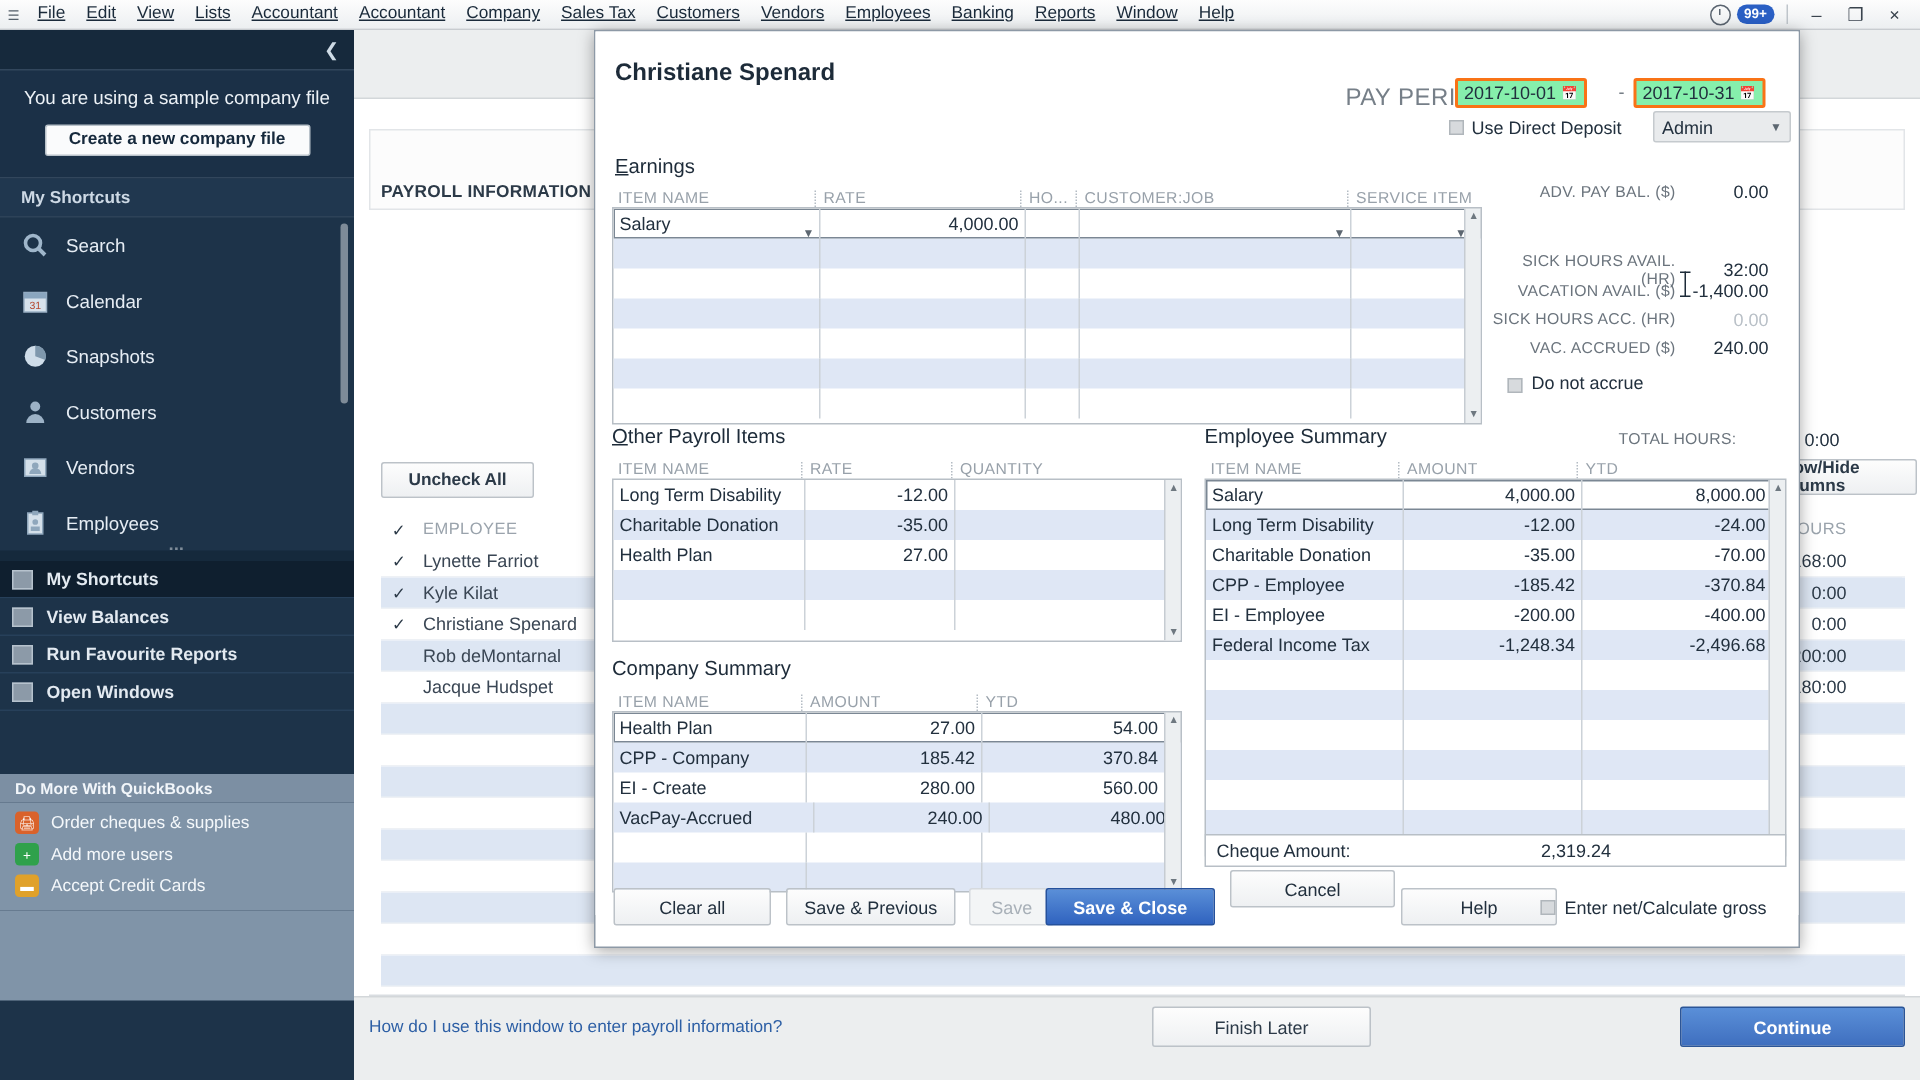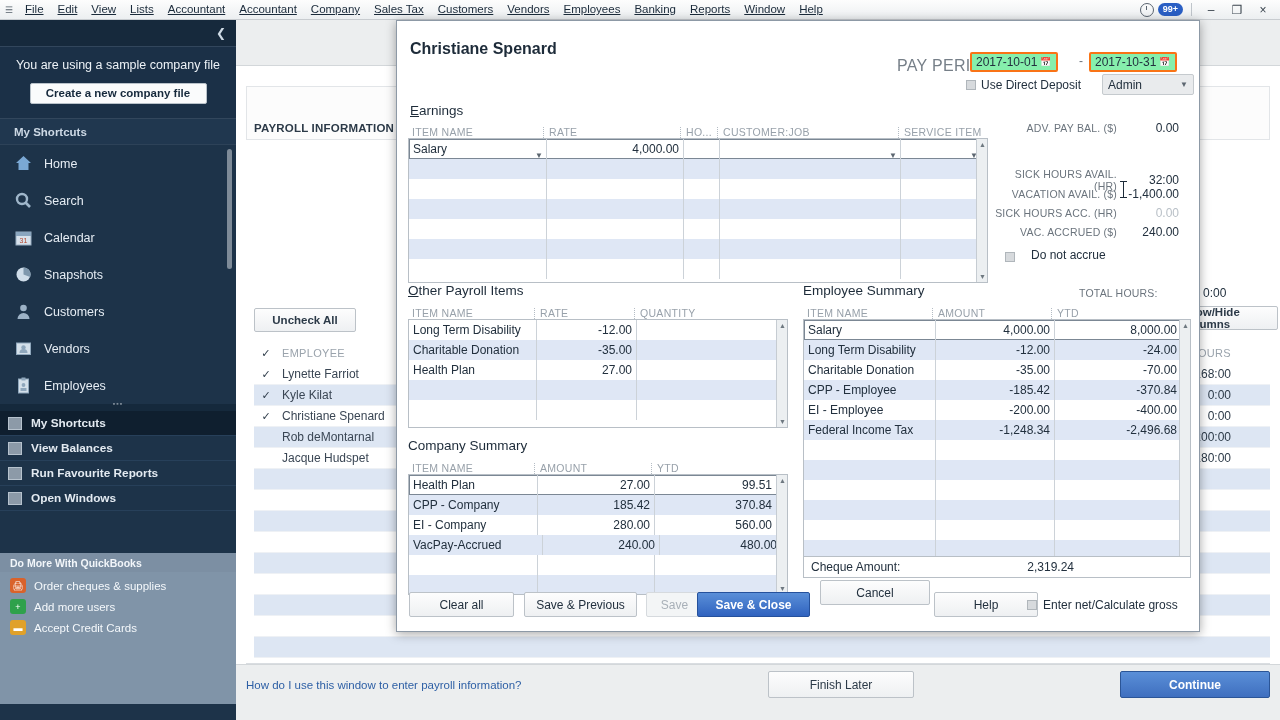--- a/index.html
+++ b/index.html
@@ -286,21 +286,21 @@
     position: absolute; display: flex; align-items: center;
     font-size: 10.5px; color: #6b747d; letter-spacing: .2px;
   }
   .stat-lbl { width: 124px; text-align: right; }
   .stat-val {
     width: 62px; text-align: right; font-size: 12px; color: #22303e; letter-spacing: 0;
   }
   .stat-val.dim { color: #b9c0c7; }
   .dna {
     position: absolute; left: 1004px; top: 228px;
-    display: flex; align-items: flex-end; gap: 16px;
+    display: flex; align-items: flex-end; gap: 6px;
     font-size: 12px; color: #22303e;
   }
   .total-hours {
     position: absolute; left: 682px; top: 266px;
     font-size: 10.5px; color: #6b747d; letter-spacing: .2px;
   }
   .total-hours-val {
     position: absolute; left: 806px; top: 265px;
     font-size: 12px; color: #22303e;
   }
@@ -377,28 +377,20 @@
       <span>❮</span>
     </div>
     <div class="sb-sample">
       <div class="sb-sample-text">You are using a sample company file</div>
       <div class="sb-create-btn">Create a new company file</div>
     </div>
     <div class="sb-section-title">My Shortcuts</div>
     <div class="sb-list">
       <div class="sb-scroll"></div>
 
-      <div class="sb-item">
-        <span class="sb-ico">
-          <svg width="19" height="19" viewBox="0 0 19 19">
-              <path d="M9.5 2 L2 9 L4.5 9 L4.5 16 L14.5 16 L14.5 9 L17 9 Z" fill="#7aa8d4"></path>
-            </svg>
-        </span>
-        <span>Home</span>
-      </div>
 
       <div class="sb-item">
         <span class="sb-ico">
           <svg width="19" height="19" viewBox="0 0 19 19">
               <circle cx="8" cy="8" r="5" fill="none" stroke="#9fb6ca" stroke-width="2.4"></circle>
               <line x1="11.5" y1="11.5" x2="16" y2="16" stroke="#9fb6ca" stroke-width="2.6"></line>
             </svg>
         </span>
         <span>Search</span>
       </div>
@@ -841,29 +833,29 @@
       <div class="grid" style="left:11px; top:437px; width:380px;">
         <div class="grid-head">
           <div class="gh" style="width:128px">ITEM NAME</div>
           <div class="gh sep" style="width:117px">AMOUNT</div>
           <div class="gh sep" style="width:133px">YTD</div>
         </div>
         <div class="grid-body" style="height:121px">
           <div class="grow sel">
             <div class="gc b" style="width:129px">Health Plan</div>
             <div class="gc b r" style="width:117px">27.00</div>
-            <div class="gc r" style="width:121px">99.51</div>
+            <div class="gc r" style="width:121px">54.00</div>
           </div>
           <div class="grow alt">
             <div class="gc b" style="width:129px">CPP - Company</div>
             <div class="gc b r" style="width:117px">185.42</div>
             <div class="gc r" style="width:121px">370.84</div>
           </div>
           <div class="grow">
-            <div class="gc b" style="width:129px">EI - Company</div>
+            <div class="gc b" style="width:129px">EI - Create</div>
             <div class="gc b r" style="width:117px">280.00</div>
             <div class="gc r" style="width:121px">560.00</div>
           </div>
           <div class="grow alt">
             <div class="gc b" style="width:134px">VacPay-Accrued</div>
             <div class="gc b r" style="width:117px">240.00</div>
             <div class="gc r" style="width:121px">480.00</div>
           </div>
           <div class="grow">
               <div class="gc b" style="width:129px"></div>

